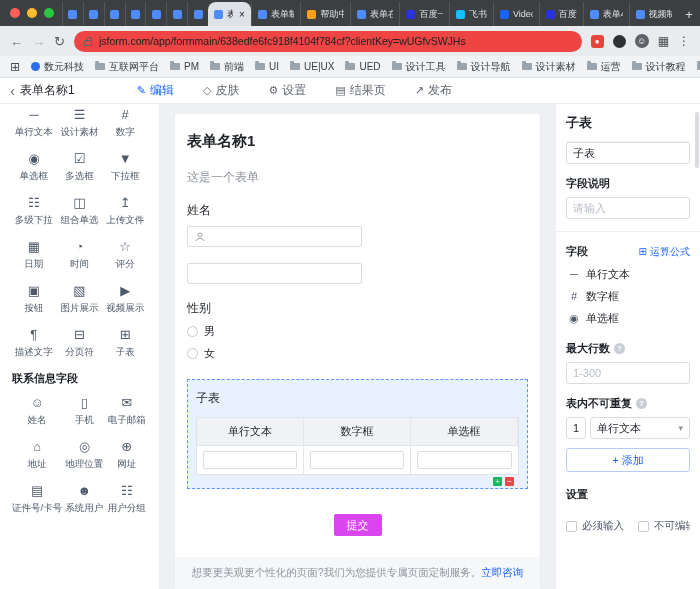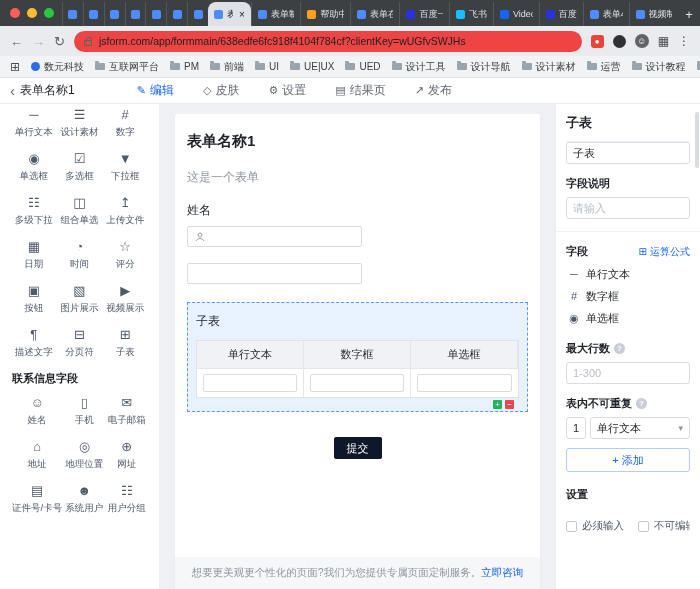--- a/index.html
+++ b/index.html
@@ -86,21 +86,21 @@
   .sf-th{background:#f0f2f5;font-size:11px;color:#1f2329;text-align:center;padding:6px 0;
     border-right:1px solid #e3e6ea;border-bottom:1px solid #e3e6ea;}
   .sf-th:last-child{border-right:none;}
   .sf-td{padding:5px 6px;border-right:1px solid #e3e6ea;}
   .sf-td:last-child{border-right:none;}
   .sf-in{height:18px;border:1px solid #d9dce1;border-radius:2px;background:#fff;}
   .row-actions{position:absolute;right:13px;bottom:2px;display:flex;gap:3px;}
   .sq{width:9px;height:9px;border-radius:1px;color:#fff;font-size:8px;line-height:9px;text-align:center;}
   .sq.add{background:#21b361}.sq.del{background:#e5484d}
 
-  .submit{margin:25px auto 0;width:48px;height:22px;background:#0f172a;color:#fff;font-size:11px;
+  .submit{margin:25px auto 0;width:48px;height:22px;background:#d946ef;color:#fff;font-size:11px;
     display:flex;align-items:center;justify-content:center;border-radius:2px;}
   .promo{position:absolute;left:0;right:0;bottom:0;background:#f6f7f9;padding:9px 4px;
     text-align:center;font-size:10.5px;color:#8f959e;white-space:nowrap;overflow:hidden;}
   .promo a{color:#1664ff;text-decoration:none;}
 
   .rpanel{width:145px;background:#fff;border-left:1px solid #eceef1;padding:10px;overflow:hidden;position:relative;}
   .rp-title{font-size:13px;font-weight:bold;color:#1f2329;padding-bottom:9px;border-bottom:1px solid #eef0f3;}
   .rp-label{font-size:11px;font-weight:bold;color:#1f2329;margin:12px 0 6px;display:flex;align-items:center;gap:4px;}
   .q{width:11px;height:11px;border-radius:50%;background:#c9ced6;color:#fff;font-size:8px;line-height:11px;
     text-align:center;flex:none;}
@@ -433,20 +433,31 @@
               <circle cx="12" cy="8" r="4" fill="none" stroke="#9aa0a8" stroke-width="2"></circle>
               <path d="M4 20c1.5-4 6-5 8-5s6.5 1 8 5" fill="none" stroke="#9aa0a8" stroke-width="2"></path>
             </svg>
         </div>
       </div>
 
       <div class="field">
         <div class="t-input"></div>
       </div>
 
+      <div class="field">
+        <div class="f-label">性别</div>
+        <div class="opt">
+            <span class="rdo"></span>
+            <span>男</span>
+          </div>
+        <div class="opt">
+            <span class="rdo"></span>
+            <span>女</span>
+          </div>
+      </div>
 
       <div class="subform">
         <div class="sf-label">子表</div>
         <div class="sf-table">
           <div class="sf-th">单行文本</div>
           <div class="sf-th">数字框</div>
           <div class="sf-th">单选框</div>
           <div class="sf-td">
               <div class="sf-in"></div>
             </div>

